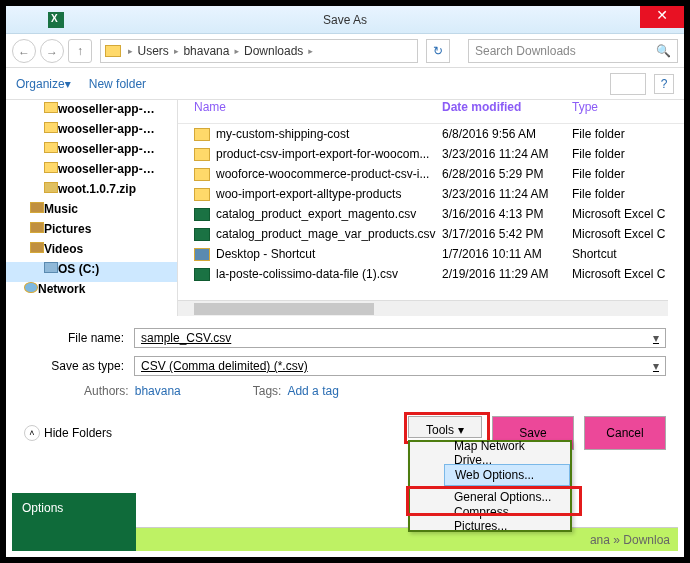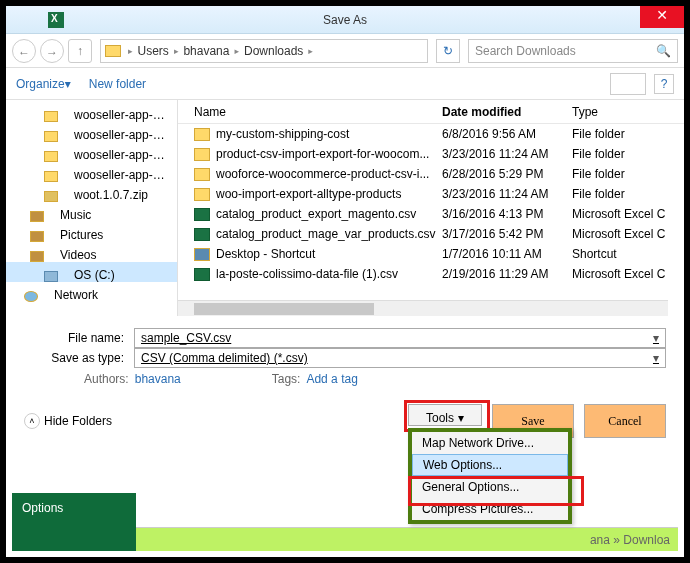--- a/index.html
+++ b/index.html
@@ -11,68 +11,68 @@
 .title { position: absolute; left: 50%; transform: translateX(-50%); color: #333; }
 .close-btn { position: absolute; right: 0; top: 0; width: 44px; height: 22px; background: #e81123; color: #fff; text-align: center; line-height: 18px; font-size: 14px; }
 .navbar { height: 34px; border-bottom: 1px solid #ddd; display: flex; align-items: center; padding: 0 6px; gap: 4px; }
 .navbtn { width: 24px; height: 24px; border: 1px solid #ccc; border-radius: 50%; display: flex; align-items: center; justify-content: center; color: #777; }
 .navbtn.sq { border-radius: 3px; }
 .crumb-bar { flex: 1; height: 24px; border: 1px solid #ccc; display: flex; align-items: center; padding: 0 4px; margin: 0 4px; }
 .folder-ico { width: 16px; height: 12px; background: #ffd96a; border: 1px solid #d4a838; margin-right: 4px; }
 .crumb-seg { padding: 0 2px; color: #333; }
 .crumb-sep { color: #888; padding: 0 3px; font-size: 9px; }
 .refresh { width: 24px; height: 24px; border: 1px solid #ccc; display: flex; align-items: center; justify-content: center; color: #2a6db3; }
-.search { width: 210px; height: 24px; border: 1px solid #ccc; margin-left: 4px; display: flex; align-items: center; padding: 0 6px; color: #888; }
+.search { width: 210px; height: 24px; border: 1px solid #ccc; margin-left: 14px; display: flex; align-items: center; padding: 0 6px; color: #888; }
 .search-ico { margin-left: auto; color: #888; }
 .toolbar { height: 32px; border-bottom: 1px solid #e0e0e0; display: flex; align-items: center; padding: 0 10px; gap: 18px; }
 .org { color: #2a6db3; display: flex; align-items: center; }
 .newf { color: #2a6db3; }
 .tool-right { margin-left: auto; display: flex; gap: 8px; align-items: center; }
 .viewbtn { width: 36px; height: 22px; border: 1px solid #ccc; }
 .content { display: flex; height: 216px; }
 .sidebar { width: 172px; border-right: 1px solid #e0e0e0; overflow: hidden; padding-top: 2px; }
-.tree-item { display: flex; align-items: flex-end; height: 20px; padding-left: 38px; gap: 16px; }
+.tree-item { display: flex; align-items: flex-start; height: 20px; padding-left: 38px; gap: 0; font-weight: bold; }
 .tree-item .ico { width: 14px; height: 11px; background: #ffd96a; border: 1px solid #d4a838; }
 .tree-item.zip .ico { background: #e0c060; }
 .tree-item.lib { padding-left: 24px; }
 .tree-item.lib .ico { background: #c09040; }
 .tree-item.drive .ico { background: #8fb8d8; border-color: #5a8ab0; }
 .tree-item.net { padding-left: 18px; }
 .tree-item.net .ico { background: #7db8e0; border-radius: 50%; }
 .tree-item.sel { background: #cde8ff; }
 .filelist { flex: 1; overflow: hidden; position: relative; }
-.fl-header { height: 24px; border-bottom: 1px solid #e8e8e8; display: flex; align-items: center; padding-left: 16px; color: #000000; }
+.fl-header { height: 24px; border-bottom: 1px solid #e8e8e8; display: flex; align-items: flex-start; padding-left: 16px; color: #8b5cf6; }
 .fl-header > span:nth-child(1){ width:248px; }
 .fl-header > span:nth-child(2){ width:130px;font-weight:bold; }
 .fl-row { height: 20px; display: flex; align-items: center; padding-left: 16px; }
 .fl-row .fico { width: 16px; height: 13px; margin-right: 6px; background: #ffd96a; border: 1px solid #d4a838; }
 .fl-row .fico.csv { background: #1a7243; border-color: #0f5a30; }
 .fl-row .fico.lnk { background: #5a8ab0; }
 .fl-row > span.n { width: 226px; white-space: nowrap; overflow: hidden; text-overflow: ellipsis; }
 .fl-row > span.d { width: 130px; }
 .fl-row > span.t { }
 .scrollb { position: absolute; left: 0; bottom: 0; right: 16px; height: 16px; background: #f0f0f0; border-top: 1px solid #ddd; }
 .scrollb-thumb { position: absolute; left: 16px; top: 2px; width: 180px; height: 12px; background: #c8c8c8; }
 .bottom { padding: 12px 18px 6px 18px; }
-.frow { display: flex; align-items: center; margin-bottom: 0; }
+.frow { display: flex; align-items: center; margin-bottom: 8px; }
 .flabel { width: 110px; text-align: right; padding-right: 10px; }
 .finput { flex: 1; height: 20px; border: 1px solid #aaa; padding: 0 6px; display: flex; align-items: center; justify-content: space-between; text-decoration: underline; }
 .finput .dd { color: #555; }
-.meta { display: flex; padding-left: 60px; gap: 91px; margin-top: 4px; }
+.meta { display: flex; padding-left: 60px; gap: 72px; margin-top: 4px; }
 .meta .k { color: #666; margin-right: 6px; }
 .meta .v { color: #2a6db3; }
 .footer { display: flex; align-items: center; padding: 8px 18px 0 18px; margin-top: 4px; }
 .hide-f { display: flex; align-items: center; gap: 4px; }
 .hide-f .chev { width: 16px; height: 16px; border: 1px solid #ccc; border-radius: 50%; display: flex; align-items: center; justify-content: center; font-size: 9px; }
 .btns { margin-left: auto; display: flex; gap: 10px; align-items: flex-start; }
 .tools-wrap { position: relative; }
 .tools-btn { width: 74px; height: 22px; border: 1px solid #aaa; background: #f3f3f3; display: flex; align-items: flex-end; justify-content: center; gap: 4px; }
 .tools-highlight { position: absolute; border: 3px solid #e31b1b; top: -4px; left: -4px; width: 86px; height: 32px; pointer-events: none; }
-.btn { width: 82px; height: 34px; border: 1px solid #aaa; background: #fdba74; display: flex; align-items: center; justify-content: center; font-family: Liberation Serif, serif; }
-.tools-menu { position: absolute; top: 24px; left: 0; width: 164px; background: #f4f4f4; border: 4px solid #4d7c0f; box-shadow: 2px 2px 4px rgba(0,0,0,.2); z-index: 50; }
+.btn { width: 82px; height: 34px; border: 1px solid #aaa; background: #ec4899; display: flex; align-items: center; justify-content: center; }
+.tools-menu { position: absolute; top: 24px; left: 0; width: 164px; background: #f4f4f4; border: 2px solid #4d7c0f; box-shadow: 2px 2px 4px rgba(0,0,0,.2); z-index: 50; padding-left: 34px; }
 .tools-menu .mi { height: 22px; display: flex; align-items: center; padding: 0 10px; }
 .tools-menu .mi.hl { background: #cde8ff; border: 1px solid #7ab8e8; }
 .web-highlight { position: absolute; border: 3px solid #e31b1b; top: 44px; left: -4px; width: 176px; height: 30px; pointer-events: none; }
 .greenbar { position: absolute; left: 6px; bottom: 6px; width: 124px; height: 58px; background: #0f6b3a; color: #fff; padding: 8px 10px; z-index: 5; }
 .greytrail { position: absolute; right: 6px; bottom: 6px; left: 120px; height: 24px; background: #bef264; border-top: 1px solid #ccc; color: #666; display: flex; align-items: center; justify-content: flex-end; padding-right: 8px; z-index: 4; }
 </style>
 </head>
 <body>
 
 <div class="outer">

